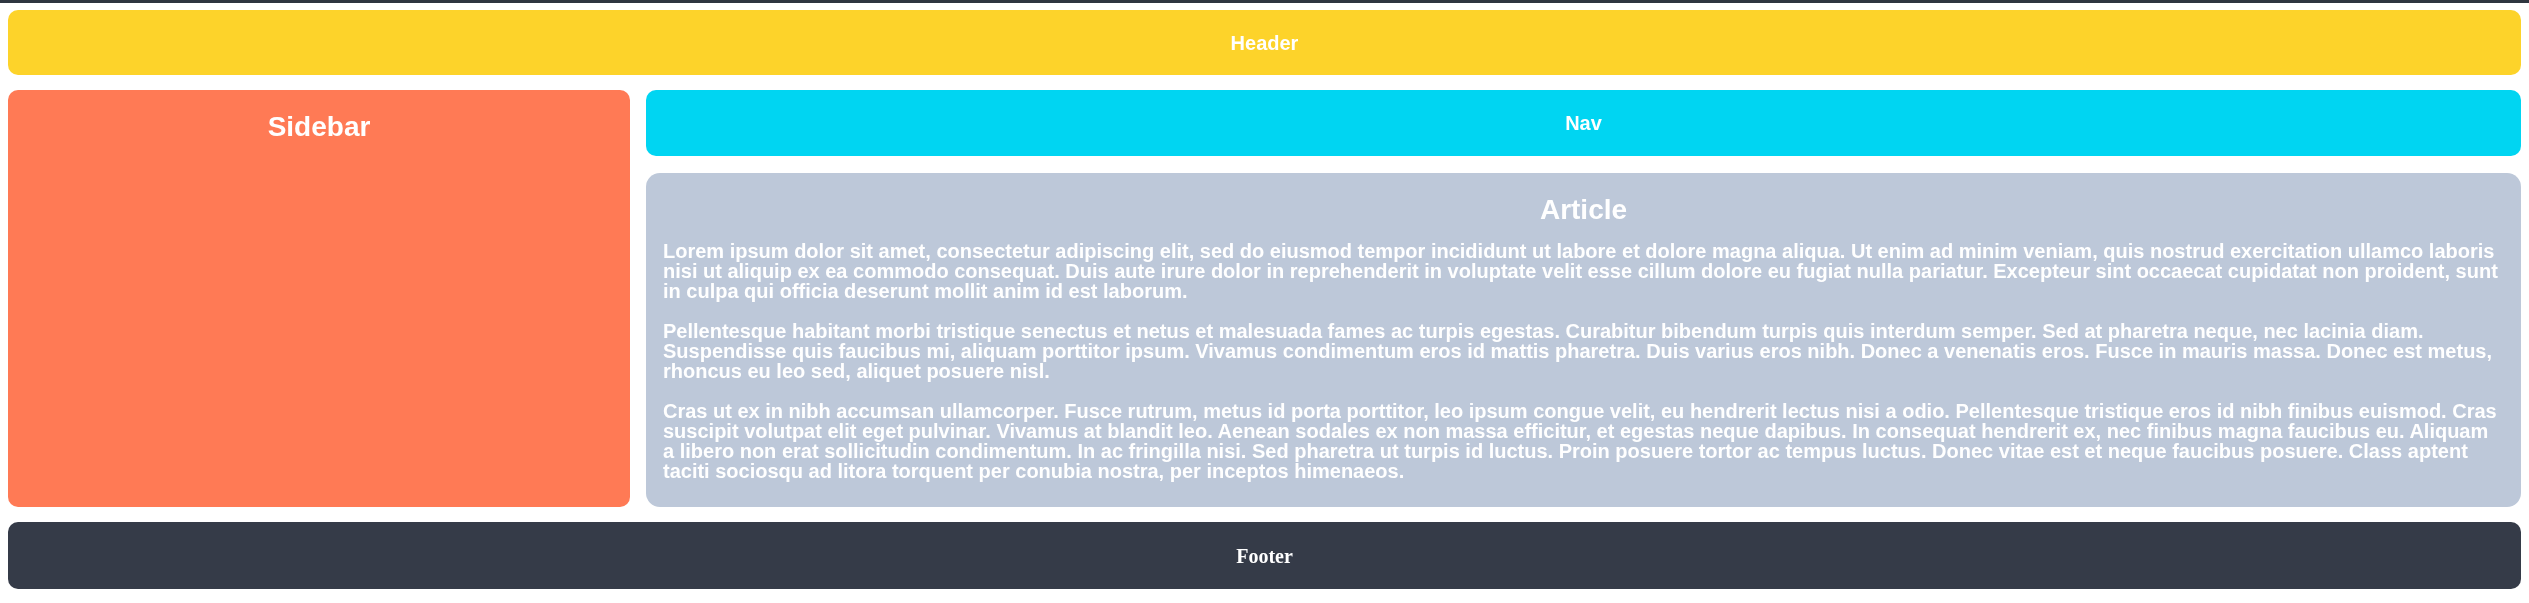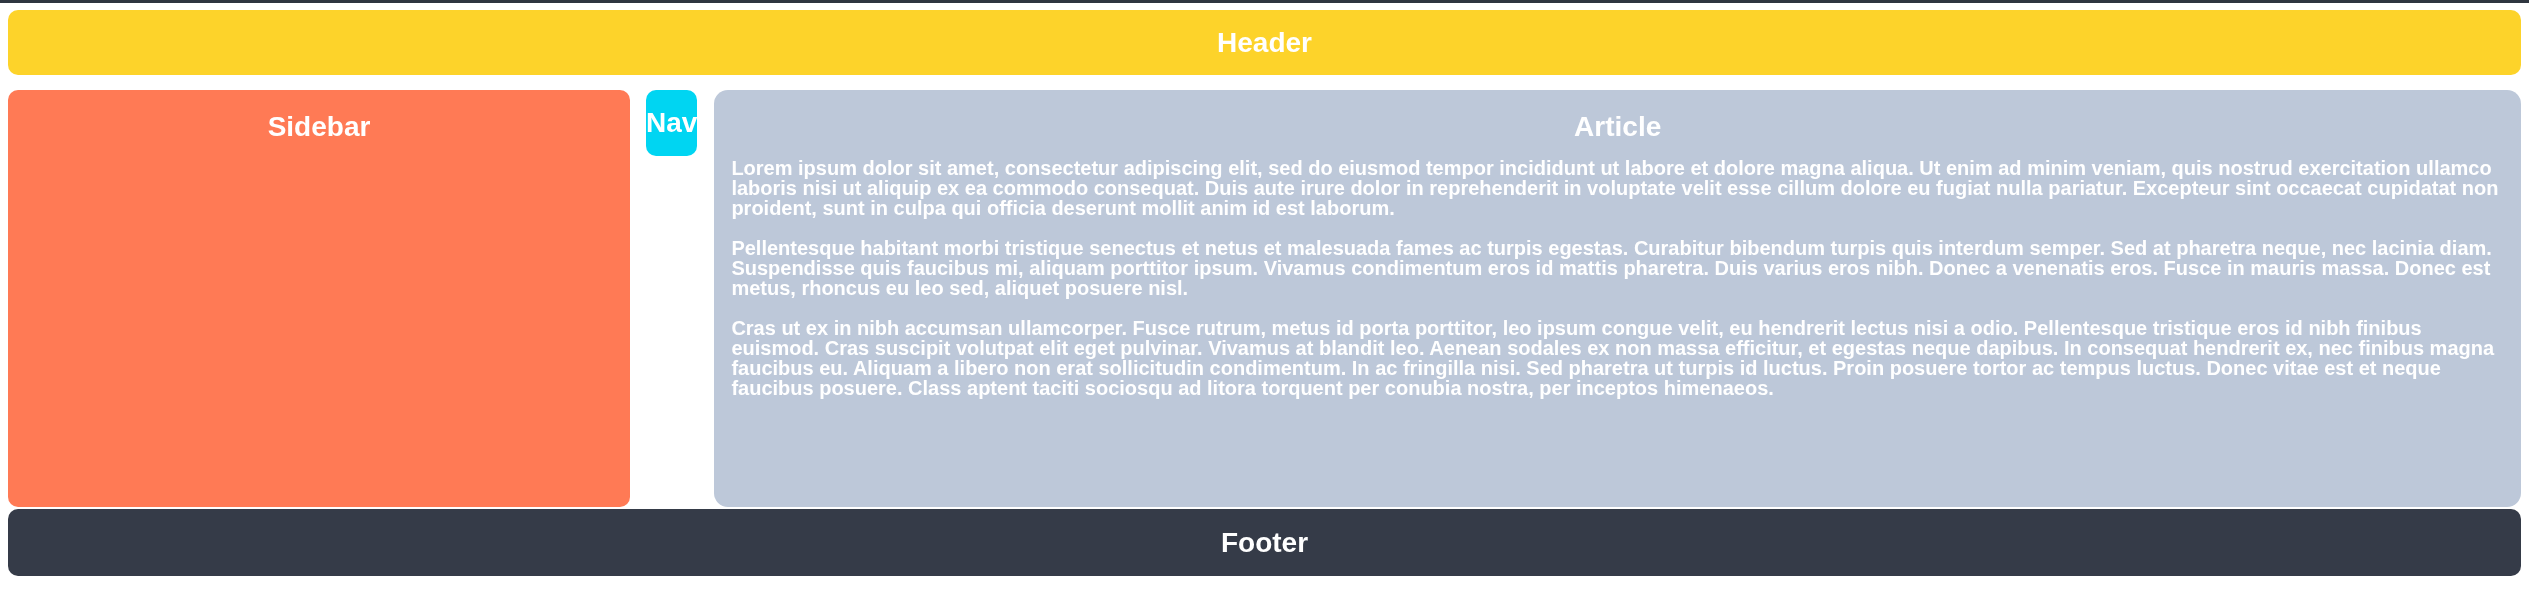--- a/index.html
+++ b/index.html
@@ -31,53 +31,54 @@
   }
   .header {
     height: 65px;
     background: var(--c-header-bg, #fdd32a);
     margin-bottom: 15px;
   }
   .content {
     display: flex;
     gap: 16px;
     height: 417px;
-    margin-bottom: 2px;
+    margin-bottom: 15px;
   }
   .sidebar {
     width: 622px;
     flex: none;
     border-radius: 10px;
     background: var(--c-sidebar-bg, #ff7a55);
   }
   .main {
     flex: 1;
     display: flex;
-    flex-direction: row;
+    flex-direction: column;
     gap: 17px;
     min-width: 0;
   }
   .nav {
     height: 66px;
     flex: none;
     background: var(--c-nav-bg, #00d5f2);
   }
   .article {
     flex: 1;
     border-radius: 14px;
     background: var(--c-article-bg, #bdc8d9);
     padding: 0 17px;
     overflow: hidden;
   }
   .footer {
     height: 67px;
     background: var(--c-footer-bg, #353b48);
+    font-family: Liberation Serif, serif;
   }
   .bar-title {
-    font-size: 28px;
+    font-size: 20px;
     font-weight: bold;
     color: var(--c-title-text, #ffffff);
     line-height: 1;
   }
   .panel-title {
     display: block;
     text-align: center;
     font-size: 28px;
     font-weight: bold;
     color: var(--c-title-text, #ffffff);

